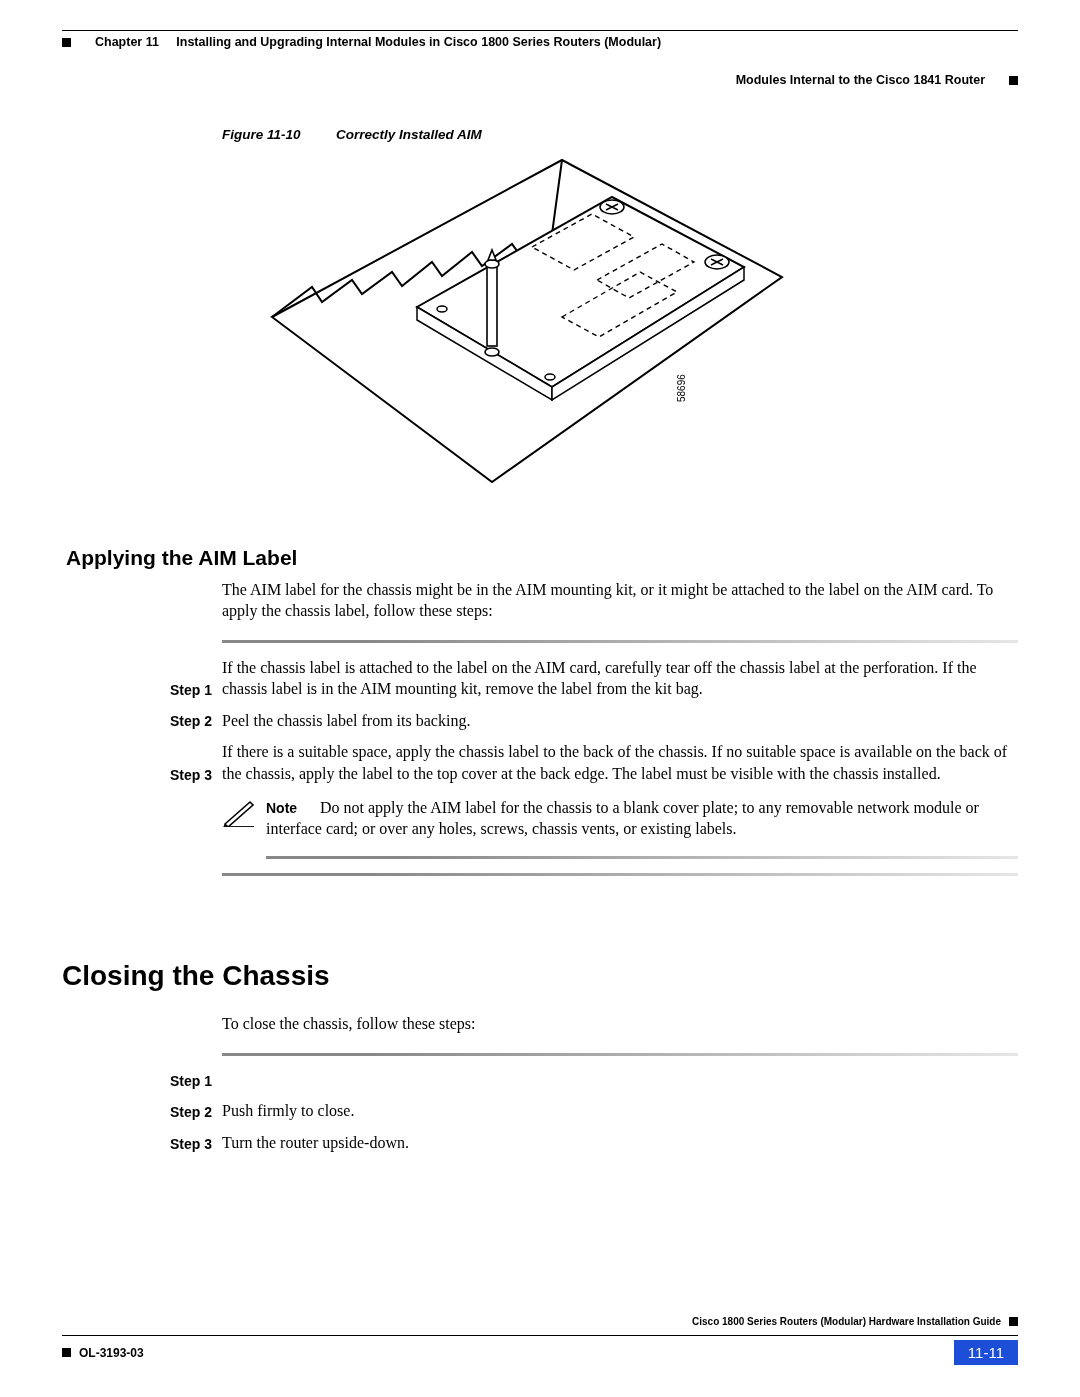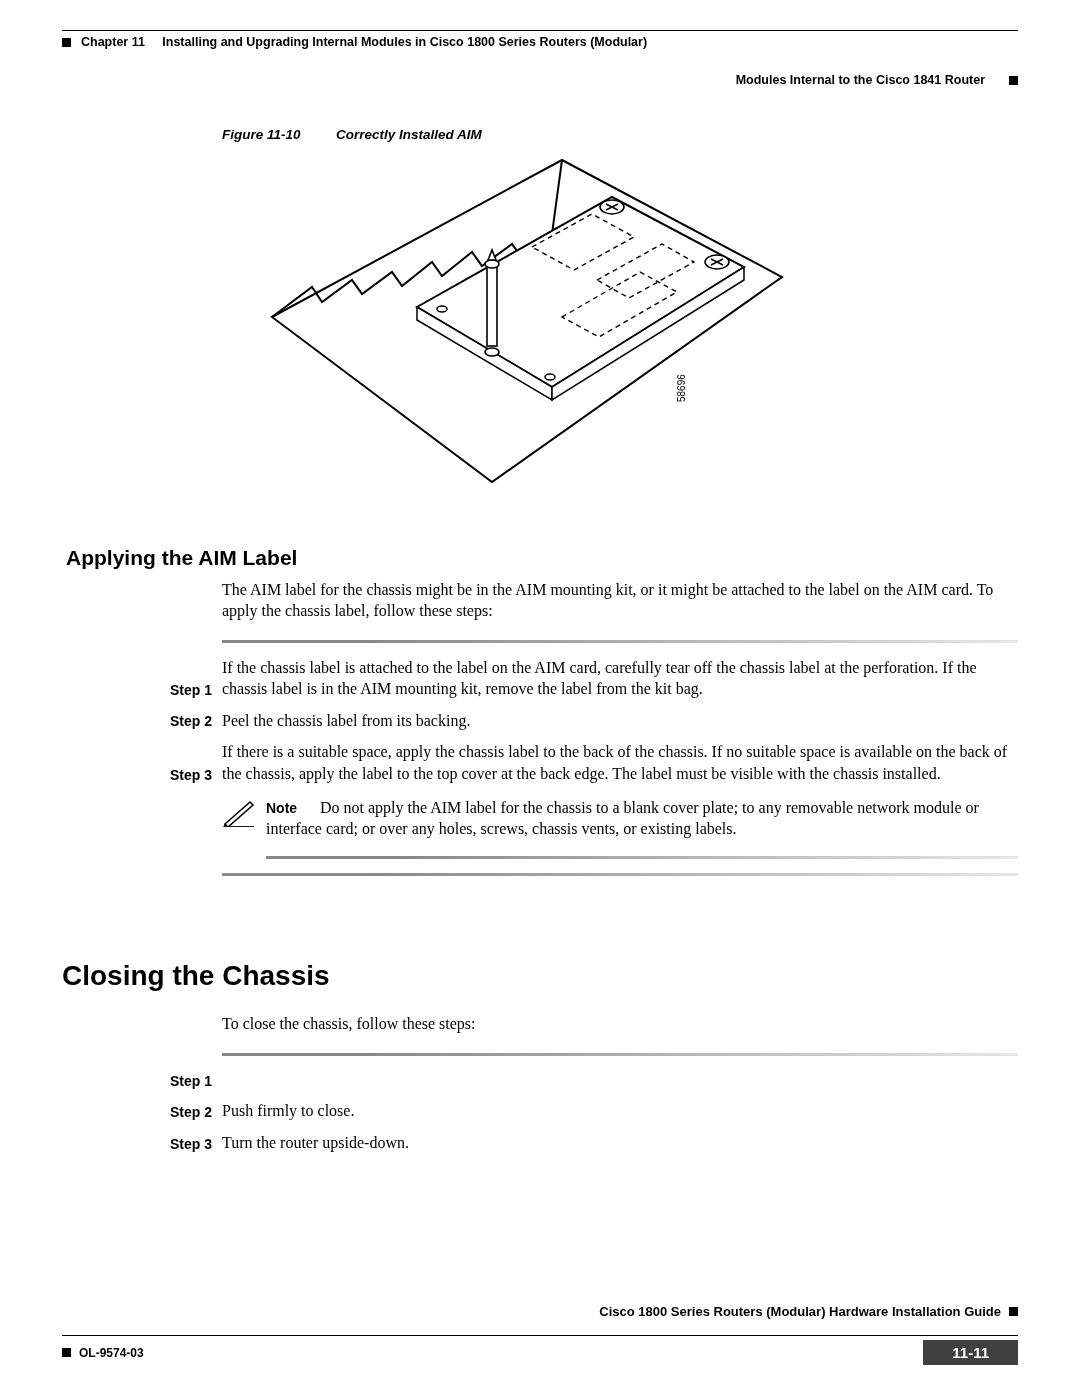--- a/index.html
+++ b/index.html
@@ -26,21 +26,21 @@
     justify-content: space-between;
     align-items: flex-start;
     font-family: Arial, Helvetica, sans-serif;
     font-size: 12.5px;
     font-weight: bold;
     margin-bottom: 22px;
   }
   .header-left {
     display: flex;
     align-items: center;
-    gap: 10px;
+    gap: 24px;
   }
   .header-left .sq {
     width: 9px; height: 9px; background:#000;
   }
   .header-right {
     text-align: right;
     display: flex;
     align-items: center;
     gap: 24px;
     margin-top: 18px;
@@ -164,37 +164,37 @@
   }
   .footer-left {
     display: flex;
     align-items: center;
     gap: 8px;
     font-size: 12px;
     font-weight: bold;
   }
   .footer-left .sq { width:9px; height:9px; background:#000; }
   .page-num-box {
-    background: #404040;
+    background: #1d4ed8;
     color: #fff;
     font-family: Arial, Helvetica, sans-serif;
-    font-weight: bold;
+    font-weight: normal;
     font-size: 15px;
-    padding: 4px 29px;
+    padding: 4px 14px;
     margin-left: auto;
   }
   .footer-top-row {
     display:flex;
     justify-content:flex-end;
     align-items:center;
     gap:8px;
     font-family: Arial, Helvetica, sans-serif;
-    font-size: 13px;
-    font-weight: bold;
-    margin-bottom:16px;
+    font-size: 10px;
+    font-weight: bold;
+    margin-bottom:8px;
   }
   .footer-top-row .sq { width:9px; height:9px; background:#000; }
 </style>
 </head>
 <body>
 
 <div class="page">
   <div class="top-rule"></div>
   <div class="header-row">
     <div class="header-left">
@@ -319,19 +319,19 @@
 
   <div class="footer">
     <div class="footer-top-row">
       <span>Cisco 1800 Series Routers (Modular) Hardware Installation Guide</span>
       <span class="sq"></span>
     </div>
     <div class="footer-rule"></div>
     <div class="footer-row">
       <div class="footer-left">
         <span class="sq"></span>
-        <span>OL-9574-03</span>
+        <span>OL-3193-03</span>
       </div>
       <div class="page-num-box">11-11</div>
     </div>
   </div>
 
 </div>
 
 </body></html>

